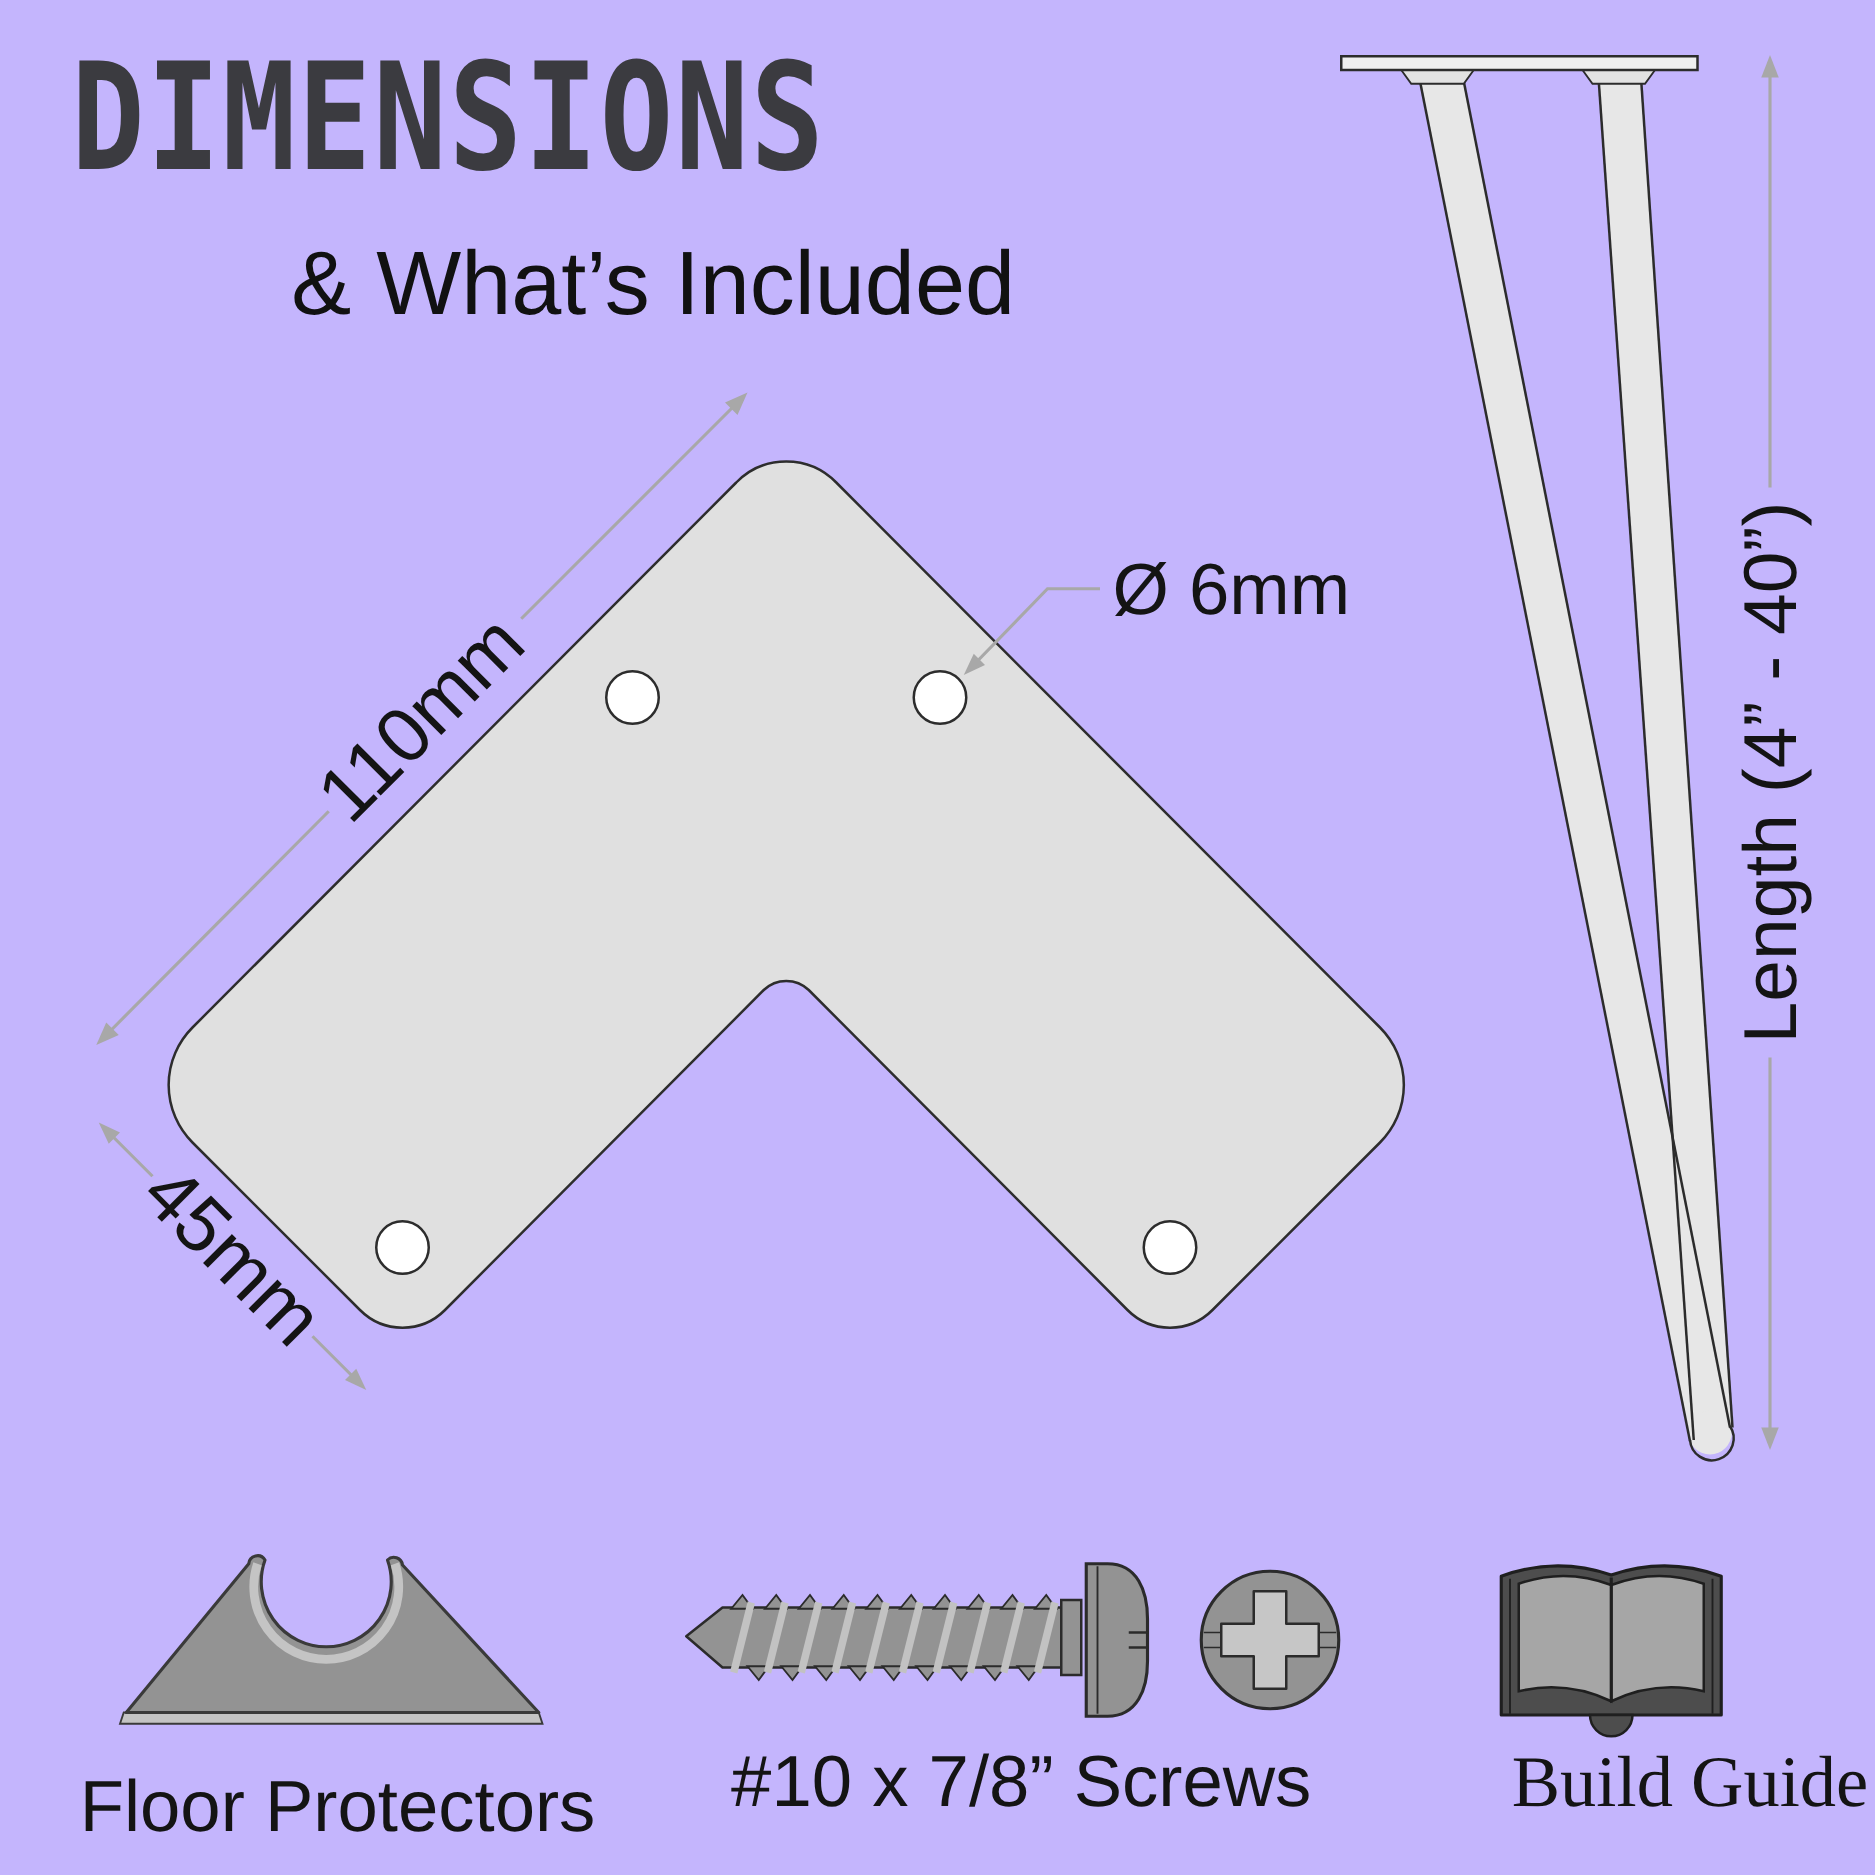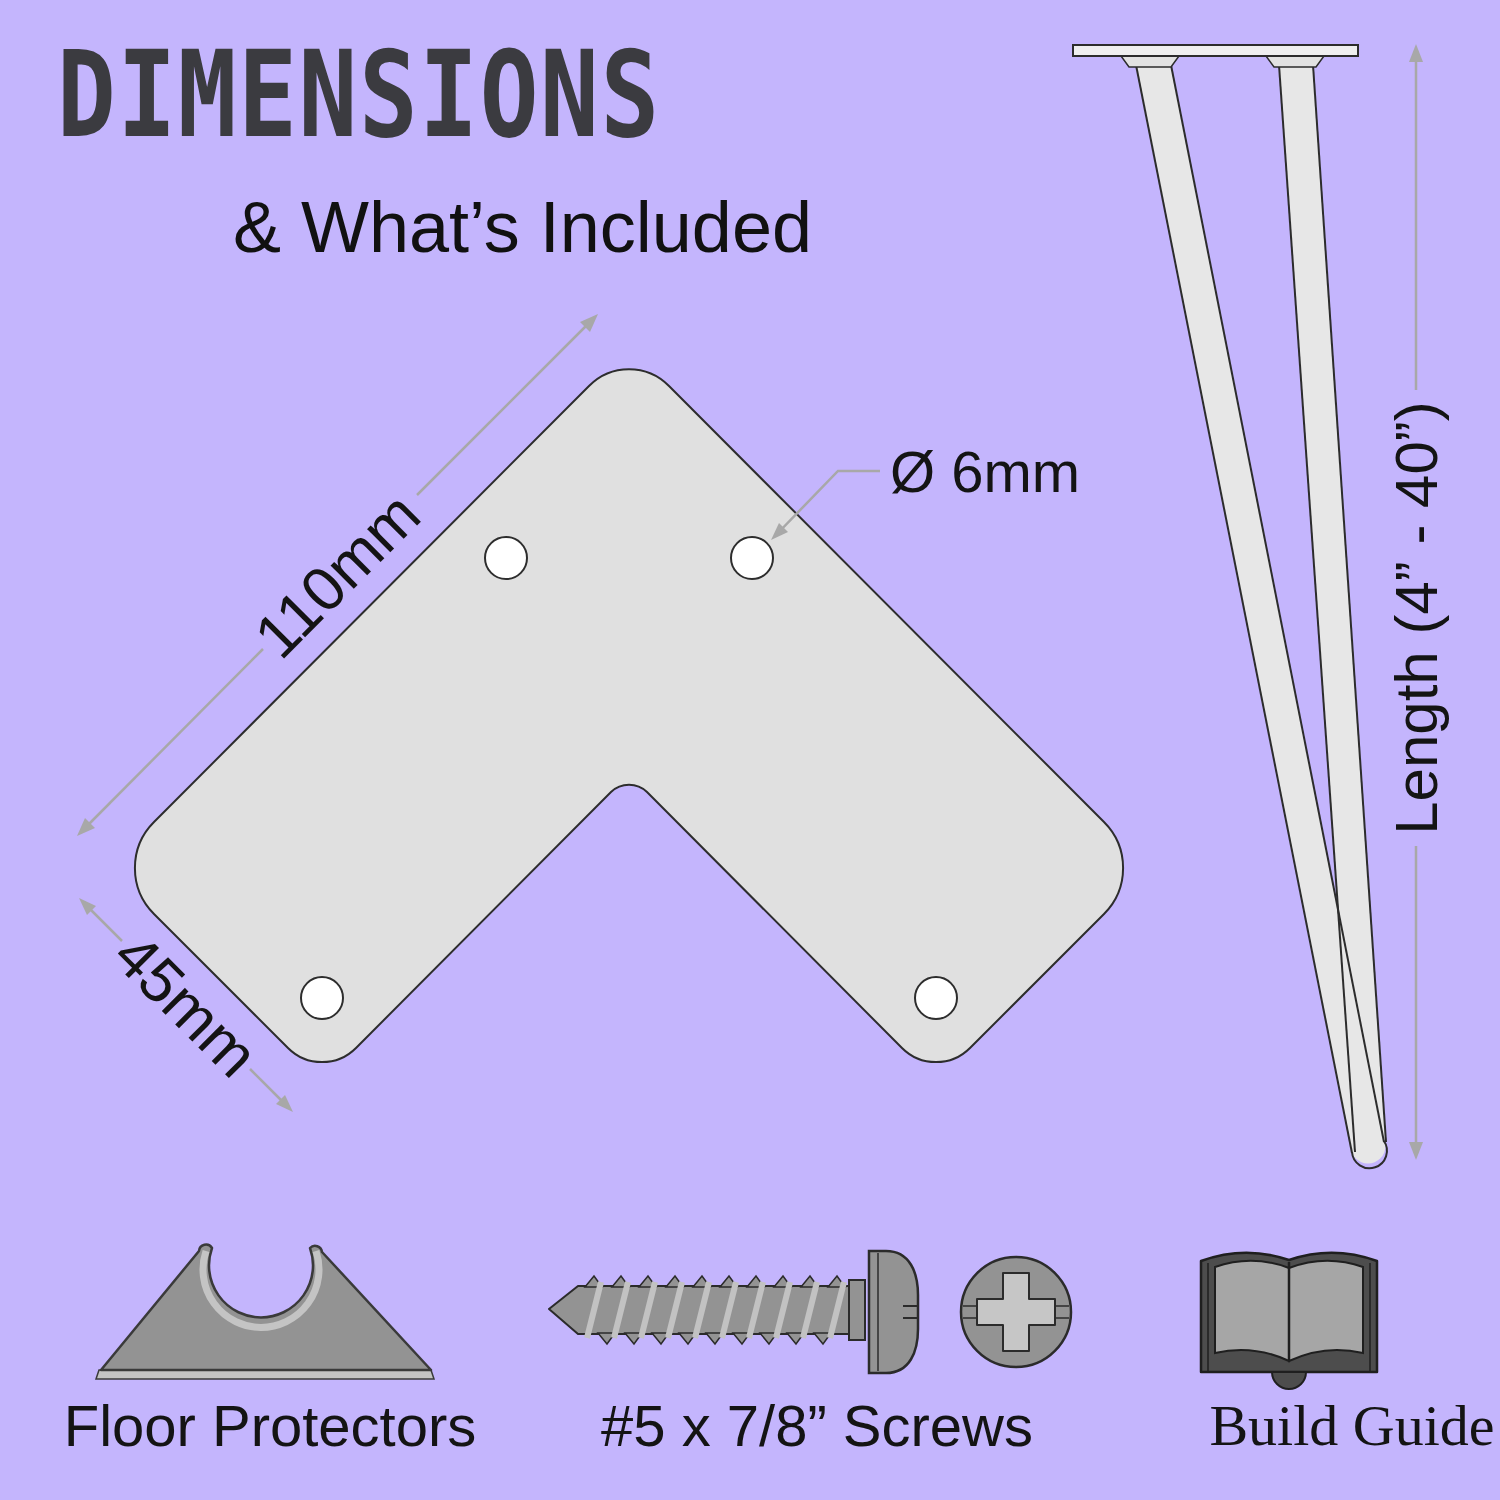--- a/index.html
+++ b/index.html
@@ -20,21 +20,21 @@
   }
   .dim{font-size:62px;}
   .rot-n45{transform:translate(-50%,-50%) rotate(-45deg);}
   .rot-p45{transform:translate(-50%,-50%) rotate(45deg);}
   .rot-n90{transform:translate(-50%,-50%) rotate(-90deg);}
   .lbl-110{left:337px;top:575px;}
   .lbl-45{left:186px;top:1005px;}
   .lbl-d6{left:890px;top:438px;font-size:58px;}
   .lbl-len{left:1416px;top:618px;font-size:60px;}
   .itemlbl{font-size:58px;text-align:center;top:1392px;}
-  .lbl-floor{left:50px;width:440px;}
+  .lbl-floor{left:50px;width:440px;margin-top:20px;}
   .lbl-screws{left:567px;width:500px;}
   .lbl-guide{left:1177px;width:350px;font-family:Liberation Serif, serif;}
 </style>
 </head>
 <body>
 
 <div class="canvas">
 
   <svg class="scene" width="1500" height="1500" viewBox="0 0 1500 1500">
 
@@ -167,15 +167,15 @@
 
   <div class="txt title">DIMENSIONS</div>
   <div class="txt subtitle">&amp; What’s Included</div>
 
   <div class="txt dim rot-n45 lbl-110">110mm</div>
   <div class="txt dim rot-p45 lbl-45">45mm</div>
   <div class="txt dim lbl-d6">Ø 6mm</div>
   <div class="txt dim rot-n90 lbl-len">Length (4” - 40”)</div>
 
   <div class="txt itemlbl lbl-floor">Floor Protectors</div>
-  <div class="txt itemlbl lbl-screws">#5 x 7/8” Screws</div>
+  <div class="txt itemlbl lbl-screws">#10 x 7/8” Screws</div>
   <div class="txt itemlbl lbl-guide">Build Guide</div>
 </div>
 
 </body></html>

